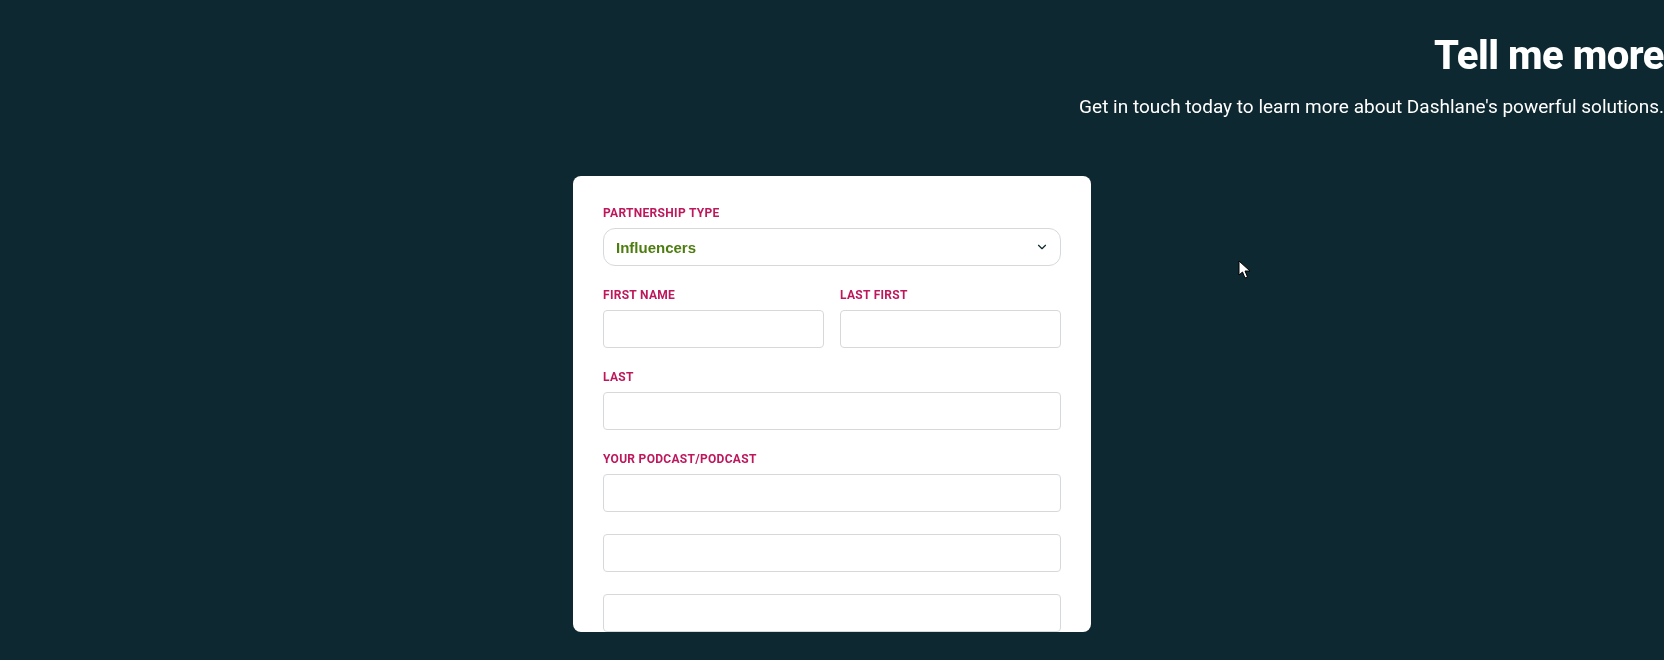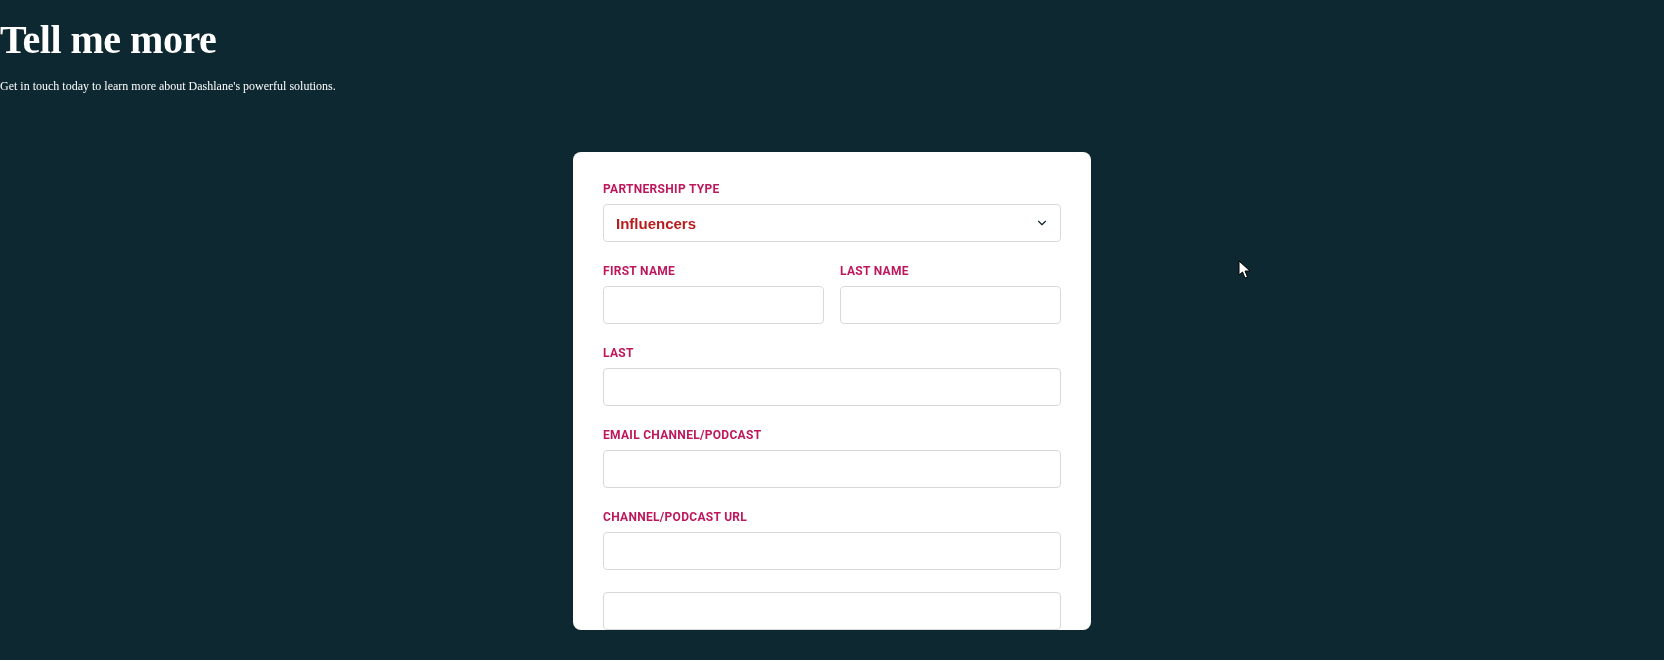--- a/index.html
+++ b/index.html
@@ -9,34 +9,33 @@
     }
     body {
       background-color: #0d2830;
       font-family: -apple-system, BlinkMacSystemFont, "Segoe UI", Roboto, Helvetica, Arial, sans-serif;
       width: 1664px;
       height: 660px;
       overflow: hidden;
       position: relative;
     }
     .header {
-      text-align: left;
-      padding-top: 16px;
-      font-family: Liberation Serif, serif;
+      text-align: right;
+      padding-top: 32px;
     }
     .title {
       color: #ffffff;
       font-size: 40px;
       font-weight: 800;
       letter-spacing: -0.5px;
       margin-bottom: 16px;
     }
     .subtitle {
       color: #ffffff;
-      font-size: 12px;
+      font-size: 19px;
       font-weight: 400;
     }
     .form-card {
       background-color: #ffffff;
       width: 518px;
       margin: 58px auto 0;
       border-radius: 8px;
       padding: 30px 30px 0 30px;
     }
     .form-group {
@@ -64,25 +63,25 @@
       border-radius: 4px;
       padding: 0 12px;
       font-size: 15px;
       color: #0d2830;
       background-color: #ffffff;
     }
     .form-select {
       width: 100%;
       height: 38px;
       border: 1px solid #d6d9dc;
-      border-radius: 4px;
+      border-radius: 12px;
       padding: 0 36px 0 12px;
       font-size: 15px;
       font-weight: 600;
-      color: #b91c1c;
+      color: #4d7c0f;
       background-color: #ffffff;
       appearance: none;
       -webkit-appearance: none;
       cursor: pointer;
       position: relative;
     }
     .select-wrapper {
       position: relative;
     }
     .select-chevron {
@@ -124,39 +123,38 @@
       </svg>
     </div>
   </div>
 
   <div class="form-row">
     <div class="form-group">
       <label class="form-label">FIRST NAME</label>
       <input type="text" class="form-input" value="" style="">
     </div>
     <div class="form-group">
-      <label class="form-label">LAST NAME</label>
+      <label class="form-label">LAST FIRST</label>
       <input type="text" class="form-input" value="" style="">
     </div>
   </div>
 
   <div class="form-row">
     <div class="form-group">
       <label class="form-label">LAST</label>
       <input type="email" class="form-input" value="" style="">
     </div>
   </div>
 
   <div class="form-group">
-    <label class="form-label">EMAIL CHANNEL/PODCAST</label>
+    <label class="form-label">YOUR PODCAST/PODCAST</label>
     <input type="text" class="form-input" value="" style="">
   </div>
 
   <div class="form-group">
-    <label class="form-label">CHANNEL/PODCAST URL</label>
     <input type="url" class="form-input" value="" style="">
   </div>
 
   <div class="form-group">
     <input type="text" class="form-input" value="" style="">
   </div>
 
 </div>
 
 <svg class="cursor" viewBox="0 0 16 20">

